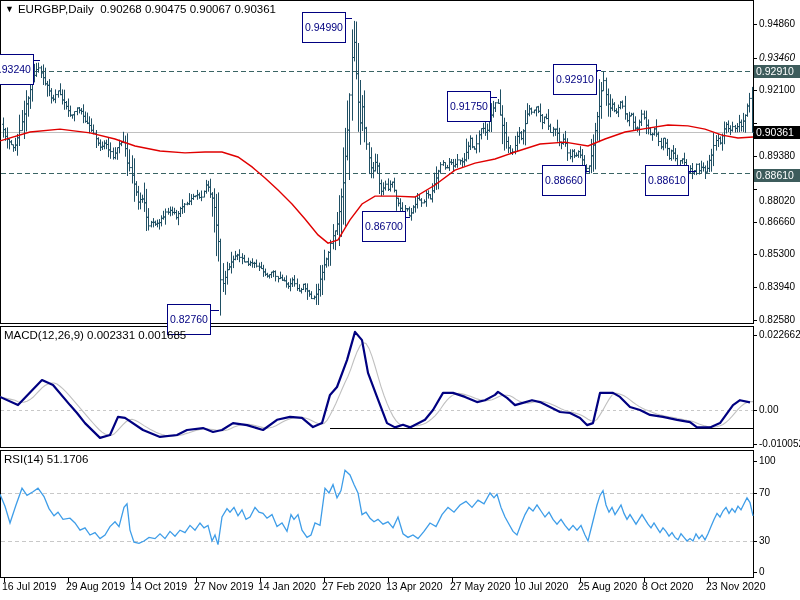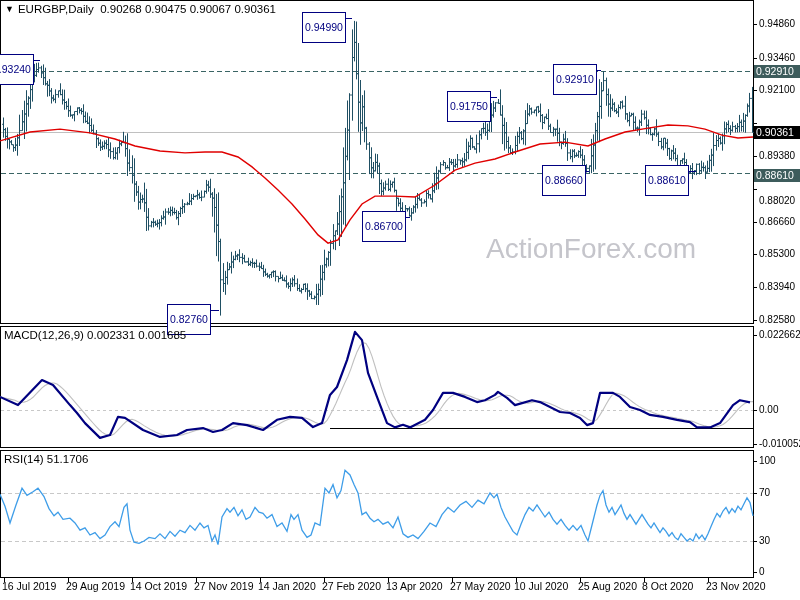--- a/index.html
+++ b/index.html
@@ -24,21 +24,20 @@
   #watermark{position:absolute;left:486px;top:233px;font-size:28px;color:#c5c5cb;z-index:5;letter-spacing:0px;}
 </style>
 </head>
 <body>
 
 <div id="stage">
   <div class="panel" id="panel-price"></div>
   <div class="panel" id="panel-macd"></div>
   <div class="panel" id="panel-rsi"></div>
 
-  <div id="watermark">ActionForex.com</div>
 
   <svg id="plot" xmlns="http://www.w3.org/2000/svg" width="800" height="600" viewBox="0 0 800 600">
       <line x1="1" y1="71" x2="753" y2="71" stroke="#3a6464" stroke-width="1" stroke-dasharray="5,3" shape-rendering="crispEdges"></line>
       <line x1="1" y1="173" x2="753" y2="173" stroke="#3a6464" stroke-width="1" stroke-dasharray="5,3" shape-rendering="crispEdges"></line>
       <line x1="1" y1="132" x2="753" y2="132" stroke="#c0c0c0" stroke-width="1" shape-rendering="crispEdges"></line>
       <path d="M3.5 117.5L3.5 137.6M2.1 124.3L3.5 124.3M3.5 129.6L4.9 129.6M5.5 127.9L5.5 140.8M4.1 129.6L5.5 129.6M5.5 136.4L6.9 136.4M7.5 127.4L7.5 148.5M6.1 136.4L7.5 136.4M7.5 139.4L8.9 139.4M9.5 138.4L9.5 149.4M8.1 139.4L9.5 139.4M9.5 141.9L10.9 141.9M11.5 140.1L11.5 144.8M10.1 141.9L11.5 141.9M11.5 144.7L12.9 144.7M13.5 144.6L13.5 151.8M12.1 144.7L13.5 144.7M13.5 147.6L14.9 147.6M15.5 137.8L15.5 151.0M14.1 147.6L15.5 147.6M15.5 145.1L16.9 145.1M17.5 133.9L17.5 155.7M16.1 145.1L17.5 145.1M17.5 137.8L18.9 137.8M19.5 114.7L19.5 146.0M18.1 137.8L19.5 137.8M19.5 130.6L20.9 130.6M22.5 110.0L22.5 130.7M21.1 130.6L22.5 130.6M22.5 121.8L23.9 121.8M24.5 100.7L24.5 139.0M23.1 121.8L24.5 121.8M24.5 114.0L25.9 114.0M26.5 90.2L26.5 131.5M25.1 114.0L26.5 114.0M26.5 103.9L27.9 103.9M28.5 96.2L28.5 116.7M27.1 103.9L28.5 103.9M28.5 98.1L29.9 98.1M30.5 84.3L30.5 108.9M29.1 98.1L30.5 98.1M30.5 89.6L31.9 89.6M32.5 72.2L32.5 101.6M31.1 89.6L32.5 89.6M32.5 80.3L33.9 80.3M34.5 63.9L34.5 82.4M33.1 80.3L34.5 80.3M34.5 75.4L35.9 75.4M36.5 62.9L36.5 76.9M35.1 75.4L36.5 75.4M36.5 69.5L37.9 69.5M38.5 62.6L38.5 72.7M37.1 69.5L38.5 69.5M38.5 67.9L39.9 67.9M41.5 65.8L41.5 78.0M40.1 67.9L41.5 67.9M41.5 72.9L42.9 72.9M43.5 64.4L43.5 85.0M42.1 72.9L43.5 72.9M43.5 77.7L44.9 77.7M45.5 67.7L45.5 85.6M44.1 77.7L45.5 77.7M45.5 83.8L46.9 83.8M47.5 80.9L47.5 96.7M46.1 83.8L47.5 83.8M47.5 85.3L48.9 85.3M49.5 79.1L49.5 96.2M48.1 85.3L49.5 85.3M49.5 91.0L50.9 91.0M51.5 88.1L51.5 103.5M50.1 91.0L51.5 91.0M51.5 98.0L52.9 98.0M53.5 94.8L53.5 101.4M52.1 98.0L53.5 98.0M53.5 99.3L54.9 99.3M55.5 89.4L55.5 103.2M54.1 99.3L55.5 99.3M55.5 94.6L56.9 94.6M58.5 90.7L58.5 97.7M57.1 94.6L58.5 94.6M58.5 90.8L59.9 90.8M60.5 83.3L60.5 95.2M59.1 90.8L60.5 90.8M60.5 94.6L61.9 94.6M62.5 89.4L62.5 104.5M61.1 94.6L62.5 94.6M62.5 100.0L63.9 100.0M64.5 89.7L64.5 109.8M63.1 100.0L64.5 100.0M64.5 102.5L65.9 102.5M66.5 101.0L66.5 109.5M65.1 102.5L66.5 102.5M66.5 106.4L67.9 106.4M68.5 98.5L68.5 116.9M67.1 106.4L68.5 106.4M68.5 110.7L69.9 110.7M70.5 105.6L70.5 116.8M69.1 110.7L70.5 110.7M70.5 115.2L71.9 115.2M72.5 114.7L72.5 118.7M71.1 115.2L72.5 115.2M72.5 114.8L73.9 114.8M74.5 111.5L74.5 121.3M73.1 114.8L74.5 114.8M74.5 111.5L75.9 111.5M77.5 107.4L77.5 115.2M76.1 111.5L77.5 111.5M77.5 108.0L78.9 108.0M79.5 107.0L79.5 113.4M78.1 108.0L79.5 108.0M79.5 110.3L80.9 110.3M81.5 108.0L81.5 114.5M80.1 110.3L81.5 110.3M81.5 111.4L82.9 111.4M83.5 104.3L83.5 123.2M82.1 111.4L83.5 111.4M83.5 116.3L84.9 116.3M85.5 111.5L85.5 122.8M84.1 116.3L85.5 116.3M85.5 121.4L86.9 121.4M87.5 112.6L87.5 124.1M86.1 121.4L87.5 121.4M87.5 123.2L88.9 123.2M89.5 116.3L89.5 133.4M88.1 123.2L89.5 123.2M89.5 125.5L90.9 125.5M91.5 118.4L91.5 131.9M90.1 125.5L91.5 125.5M91.5 130.3L92.9 130.3M93.5 124.5L93.5 134.3M92.1 130.3L93.5 130.3M93.5 133.4L94.9 133.4M96.5 130.0L96.5 148.0M95.1 133.4L96.5 133.4M96.5 138.7L97.9 138.7M98.5 137.3L98.5 145.9M97.1 138.7L98.5 138.7M98.5 143.2L99.9 143.2M100.5 139.4L100.5 151.0M99.1 143.2L100.5 143.2M100.5 147.2L101.9 147.2M102.5 141.5L102.5 150.0M101.1 147.2L102.5 147.2M102.5 146.3L103.9 146.3M104.5 140.3L104.5 149.3M103.1 146.3L104.5 146.3M104.5 143.2L105.9 143.2M106.5 139.7L106.5 149.2M105.1 143.2L106.5 143.2M106.5 144.5L107.9 144.5M108.5 137.9L108.5 157.2M107.1 144.5L108.5 144.5M108.5 149.9L109.9 149.9M110.5 142.4L110.5 158.8M109.1 149.9L110.5 149.9M110.5 151.6L111.9 151.6M113.5 147.5L113.5 159.6M112.1 151.6L113.5 151.6M113.5 157.6L114.9 157.6M115.5 147.2L115.5 159.3M114.1 157.6L115.5 157.6M115.5 153.1L116.9 153.1M117.5 147.5L117.5 159.8M116.1 153.1L117.5 153.1M117.5 147.6L118.9 147.6M119.5 139.7L119.5 153.3M118.1 147.6L119.5 147.6M119.5 143.9L120.9 143.9M121.5 141.0L121.5 146.2M120.1 143.9L121.5 143.9M121.5 142.5L122.9 142.5M123.5 131.8L123.5 142.9M122.1 142.5L123.5 142.5M123.5 142.7L124.9 142.7M125.5 135.6L125.5 156.7M124.1 142.7L125.5 142.7M125.5 148.6L126.9 148.6M127.5 133.3L127.5 176.0M126.1 148.6L127.5 148.6M127.5 163.1L128.9 163.1M129.5 149.3L129.5 171.5M128.1 163.1L129.5 163.1M129.5 167.6L130.9 167.6M132.5 155.3L132.5 183.5M131.1 167.6L132.5 167.6M132.5 175.2L133.9 175.2M134.5 158.3L134.5 201.8M133.1 175.2L134.5 175.2M134.5 184.1L135.9 184.1M136.5 181.1L136.5 195.9M135.1 184.1L136.5 184.1M136.5 192.0L137.9 192.0M138.5 185.9L138.5 209.7M137.1 192.0L138.5 192.0M138.5 202.1L139.9 202.1M140.5 192.5L140.5 209.3M139.1 202.1L140.5 202.1M140.5 199.5L141.9 199.5M142.5 194.7L142.5 202.8M141.1 199.5L142.5 199.5M142.5 199.0L143.9 199.0M144.5 182.6L144.5 211.9M143.1 199.0L144.5 199.0M144.5 202.8L145.9 202.8M146.5 188.9L146.5 231.0M145.1 202.8L146.5 202.8M146.5 217.3L147.9 217.3M148.5 208.1L148.5 230.5M147.1 217.3L148.5 217.3M148.5 225.9L149.9 225.9M151.5 220.9L151.5 227.4M150.1 225.9L151.5 225.9M151.5 222.3L152.9 222.3M153.5 218.1L153.5 227.4M152.1 222.3L153.5 222.3M153.5 222.3L154.9 222.3M155.5 220.6L155.5 225.9M154.1 222.3L155.5 222.3M155.5 224.2L156.9 224.2M157.5 219.6L157.5 227.3M156.1 224.2L157.5 224.2M157.5 223.3L158.9 223.3M159.5 219.1L159.5 229.6M158.1 223.3L159.5 223.3M159.5 222.6L160.9 222.6M161.5 215.3L161.5 226.4M160.1 222.6L161.5 222.6M161.5 218.3L162.9 218.3M163.5 210.8L163.5 219.7M162.1 218.3L163.5 218.3M163.5 217.0L164.9 217.0M165.5 208.5L165.5 224.7M164.1 217.0L165.5 217.0M165.5 212.0L166.9 212.0M168.5 207.9L168.5 214.7M167.1 212.0L168.5 212.0M168.5 212.3L169.9 212.3M170.5 206.5L170.5 216.3M169.1 212.3L170.5 212.3M170.5 210.4L171.9 210.4M172.5 206.6L172.5 215.6M171.1 210.4L172.5 210.4M172.5 212.4L173.9 212.4M174.5 207.8L174.5 214.5M173.1 212.4L174.5 212.4M174.5 212.5L175.9 212.5M176.5 209.9L176.5 219.6M175.1 212.5L176.5 212.5M176.5 217.6L177.9 217.6M178.5 211.0L178.5 225.2M177.1 217.6L178.5 217.6M178.5 213.6L179.9 213.6M180.5 206.8L180.5 217.0M179.1 213.6L180.5 213.6M180.5 208.5L181.9 208.5M182.5 199.3L182.5 213.9M181.1 208.5L182.5 208.5M182.5 206.7L183.9 206.7M184.5 203.0L184.5 212.9M183.1 206.7L184.5 206.7M184.5 204.2L185.9 204.2M187.5 201.8L187.5 205.3M186.1 204.2L187.5 204.2M187.5 203.8L188.9 203.8M189.5 193.1L189.5 205.0M188.1 203.8L189.5 203.8M189.5 201.2L190.9 201.2M191.5 194.1L191.5 205.1M190.1 201.2L191.5 201.2M191.5 198.5L192.9 198.5M193.5 193.8L193.5 200.0M192.1 198.5L193.5 198.5M193.5 196.4L194.9 196.4M195.5 195.7L195.5 197.3M194.1 196.4L195.5 196.4M195.5 195.8L196.9 195.8M197.5 189.9L197.5 199.8M196.1 195.8L197.5 195.8M197.5 194.8L198.9 194.8M199.5 192.5L199.5 198.8M198.1 194.8L199.5 194.8M199.5 197.5L200.9 197.5M201.5 190.5L201.5 201.2M200.1 197.5L201.5 197.5M201.5 197.1L202.9 197.1M204.5 190.5L204.5 197.3M203.1 197.1L204.5 197.1M204.5 191.4L205.9 191.4M206.5 179.9L206.5 193.7M205.1 191.4L206.5 191.4M206.5 185.0L207.9 185.0M208.5 180.8L208.5 191.7M207.1 185.0L208.5 185.0M208.5 187.2L209.9 187.2M210.5 178.7L210.5 197.9M209.1 187.2L210.5 187.2M210.5 194.1L211.9 194.1M212.5 192.1L212.5 216.7M211.1 194.1L212.5 194.1M212.5 198.1L213.9 198.1M214.5 188.3L214.5 232.5M213.1 198.1L214.5 198.1M214.5 207.5L215.9 207.5M216.5 193.9L216.5 256.1M215.1 207.5L216.5 207.5M216.5 225.2L217.9 225.2M218.5 192.4L218.5 261.5M217.1 225.2L218.5 225.2M218.5 241.5L219.9 241.5M220.5 238.7L220.5 315.6M219.1 241.5L220.5 241.5M220.5 279.8L221.9 279.8M223.5 263.1L223.5 292.0M222.1 279.8L223.5 279.8M223.5 283.5L224.9 283.5M225.5 270.8L225.5 294.8M224.1 283.5L225.5 283.5M225.5 277.4L226.9 277.4M227.5 261.8L227.5 284.6M226.1 277.4L227.5 277.4M227.5 269.7L228.9 269.7M229.5 263.1L229.5 269.9M228.1 269.7L229.5 269.7M229.5 266.9L230.9 266.9M231.5 251.8L231.5 273.5M230.1 266.9L231.5 266.9M231.5 262.0L232.9 262.0M233.5 255.6L233.5 268.1M232.1 262.0L233.5 262.0M233.5 259.4L234.9 259.4M235.5 250.9L235.5 260.3M234.1 259.4L235.5 259.4M235.5 256.0L236.9 256.0M237.5 253.8L237.5 260.0M236.1 256.0L237.5 256.0M237.5 255.0L238.9 255.0M239.5 249.3L239.5 262.2M238.1 255.0L239.5 255.0M239.5 257.4L240.9 257.4M242.5 253.2L242.5 264.2M241.1 257.4L242.5 257.4M242.5 258.3L243.9 258.3M244.5 254.9L244.5 262.2M243.1 258.3L244.5 258.3M244.5 262.0L245.9 262.0M246.5 261.6L246.5 262.3M245.1 262.0L246.5 262.0M246.5 261.8L247.9 261.8M248.5 257.7L248.5 266.0M247.1 261.8L248.5 261.8M248.5 264.3L249.9 264.3M250.5 260.7L250.5 266.1M249.1 264.3L250.5 264.3M250.5 262.6L251.9 262.6M252.5 258.3L252.5 267.7M251.1 262.6L252.5 262.6M252.5 263.3L253.9 263.3M254.5 261.8L254.5 268.0M253.1 263.3L254.5 263.3M254.5 263.4L255.9 263.4M256.5 259.5L256.5 267.5M255.1 263.4L256.5 263.4M256.5 266.2L257.9 266.2M259.5 262.6L259.5 271.0M258.1 266.2L259.5 266.2M259.5 267.0L260.9 267.0M261.5 261.9L261.5 268.9M260.1 267.0L261.5 267.0M261.5 268.6L262.9 268.6M263.5 264.8L263.5 276.9M262.1 268.6L263.5 268.6M263.5 271.9L264.9 271.9M265.5 268.6L265.5 276.1M264.1 271.9L265.5 271.9M265.5 274.3L266.9 274.3M267.5 272.8L267.5 277.7M266.1 274.3L267.5 274.3M267.5 276.1L268.9 276.1M269.5 274.4L269.5 278.6M268.1 276.1L269.5 276.1M269.5 274.6L270.9 274.6M271.5 271.9L271.5 278.0M270.1 274.6L271.5 274.6M271.5 272.1L272.9 272.1M273.5 270.3L273.5 277.1M272.1 272.1L273.5 272.1M273.5 271.6L274.9 271.6M275.5 270.4L275.5 281.4M274.1 271.6L275.5 271.6M275.5 276.4L276.9 276.4M278.5 276.4L278.5 282.4M277.1 276.4L278.5 276.4M278.5 278.6L279.9 278.6M280.5 271.6L280.5 279.0M279.1 278.6L280.5 278.6M280.5 277.7L281.9 277.7M282.5 274.6L282.5 280.9M281.1 277.7L282.5 277.7M282.5 280.2L283.9 280.2M284.5 277.3L284.5 281.3M283.1 280.2L284.5 280.2M284.5 280.8L285.9 280.8M286.5 275.4L286.5 287.6M285.1 280.8L286.5 280.8M286.5 284.0L287.9 284.0M288.5 282.1L288.5 288.8M287.1 284.0L288.5 284.0M288.5 286.4L289.9 286.4M290.5 278.4L290.5 291.3M289.1 286.4L290.5 286.4M290.5 283.7L291.9 283.7M292.5 277.4L292.5 287.0M291.1 283.7L292.5 283.7M292.5 279.8L293.9 279.8M294.5 275.1L294.5 286.7M293.1 279.8L294.5 279.8M294.5 283.7L295.9 283.7M297.5 278.5L297.5 290.9M296.1 283.7L297.5 283.7M297.5 288.5L298.9 288.5M299.5 284.2L299.5 291.6M298.1 288.5L299.5 288.5M299.5 291.0L300.9 291.0M301.5 287.9L301.5 293.5M300.1 291.0L301.5 291.0M301.5 289.5L302.9 289.5M303.5 283.8L303.5 290.0M302.1 289.5L303.5 289.5M303.5 284.3L304.9 284.3M305.5 283.2L305.5 292.1M304.1 284.3L305.5 284.3M305.5 288.8L306.9 288.8M307.5 283.4L307.5 299.9M306.1 288.8L307.5 288.8M307.5 291.0L308.9 291.0M309.5 289.9L309.5 296.8M308.1 291.0L309.5 291.0M309.5 294.2L310.9 294.2M311.5 291.2L311.5 299.0M310.1 294.2L311.5 294.2M311.5 298.6L312.9 298.6M314.5 295.5L314.5 299.5M313.1 298.6L314.5 298.6M314.5 297.2L315.9 297.2M316.5 283.9L316.5 304.9M315.1 297.2L316.5 297.2M316.5 294.2L317.9 294.2M318.5 283.6L318.5 305.0M317.1 294.2L318.5 294.2M318.5 289.6L319.9 289.6M320.5 265.2L320.5 296.6M319.1 289.6L320.5 289.6M320.5 279.2L321.9 279.2M322.5 264.9L322.5 295.0M321.1 279.2L322.5 279.2M322.5 272.4L323.9 272.4M324.5 249.7L324.5 280.3M323.1 272.4L324.5 272.4M324.5 264.8L325.9 264.8M326.5 257.6L326.5 267.7M325.1 264.8L326.5 264.8M326.5 259.0L327.9 259.0M328.5 251.1L328.5 266.4M327.1 259.0L328.5 259.0M328.5 252.4L329.9 252.4M330.5 239.8L330.5 265.8M329.1 252.4L330.5 252.4M330.5 243.5L331.9 243.5M333.5 224.1L333.5 249.3M332.1 243.5L333.5 243.5M333.5 235.7L334.9 235.7M335.5 230.5L335.5 250.1M334.1 235.7L335.5 235.7M335.5 230.9L336.9 230.9M337.5 212.0L337.5 235.0M336.1 230.9L337.5 230.9M337.5 224.0L338.9 224.0M339.5 195.2L339.5 246.0M338.1 224.0L339.5 224.0M339.5 211.6L340.9 211.6M341.5 188.5L341.5 236.9M340.1 211.6L341.5 211.6M341.5 196.8L342.9 196.8M343.5 147.4L343.5 224.6M342.1 196.8L343.5 196.8M343.5 182.8L344.9 182.8M345.5 127.9L345.5 226.4M344.1 182.8L345.5 182.8M345.5 156.3L346.9 156.3M347.5 100.5L347.5 160.4M346.1 156.3L347.5 156.3M347.5 130.1L348.9 130.1M349.5 93.2L349.5 180.0M348.1 130.1L349.5 130.1M349.5 95.0L350.9 95.0M352.5 29.4L352.5 120.7M351.1 95.0L352.5 95.0M352.5 57.5L353.9 57.5M354.5 20.9L354.5 61.4M353.1 57.5L354.5 57.5M354.5 42.4L355.9 42.4M356.5 21.5L356.5 79.4M355.1 42.4L356.5 42.4M356.5 73.7L357.9 73.7M358.5 43.0L358.5 131.8M357.1 73.7L358.5 73.7M358.5 102.2L359.9 102.2M360.5 80.0L360.5 144.8M359.1 102.2L360.5 102.2M360.5 122.9L361.9 122.9M362.5 95.1L362.5 131.0M361.1 122.9L362.5 122.9M362.5 106.8L363.9 106.8M364.5 90.4L364.5 142.3M363.1 106.8L364.5 106.8M364.5 128.1L365.9 128.1M366.5 126.8L366.5 149.8M365.1 128.1L366.5 128.1M366.5 144.1L367.9 144.1M369.5 142.0L369.5 174.1M368.1 144.1L369.5 144.1M369.5 157.8L370.9 157.8M371.5 147.3L371.5 178.2M370.1 157.8L371.5 157.8M371.5 167.8L372.9 167.8M373.5 162.0L373.5 178.4M372.1 167.8L373.5 167.8M373.5 170.9L374.9 170.9M375.5 153.6L375.5 171.4M374.1 170.9L375.5 170.9M375.5 162.4L376.9 162.4M377.5 154.1L377.5 173.7M376.1 162.4L377.5 162.4M377.5 166.0L378.9 166.0M379.5 162.7L379.5 194.0M378.1 166.0L379.5 166.0M379.5 183.6L380.9 183.6M381.5 179.5L381.5 196.0M380.1 183.6L381.5 183.6M381.5 191.3L382.9 191.3M383.5 182.3L383.5 195.2M382.1 191.3L383.5 191.3M383.5 188.0L384.9 188.0M385.5 180.6L385.5 190.5M384.1 188.0L385.5 188.0M385.5 184.2L386.9 184.2M388.5 178.4L388.5 191.0M387.1 184.2L388.5 184.2M388.5 189.4L389.9 189.4M390.5 180.4L390.5 191.6M389.1 189.4L390.5 189.4M390.5 184.4L391.9 184.4M392.5 181.6L392.5 187.7M391.1 184.4L392.5 184.4M392.5 182.2L393.9 182.2M394.5 177.7L394.5 192.4M393.1 182.2L394.5 182.2M394.5 190.3L395.9 190.3M396.5 189.8L396.5 210.8M395.1 190.3L396.5 190.3M396.5 198.2L397.9 198.2M398.5 197.8L398.5 206.5M397.1 198.2L398.5 198.2M398.5 203.3L399.9 203.3M400.5 198.3L400.5 216.0M399.1 203.3L400.5 203.3M400.5 208.3L401.9 208.3M402.5 202.2L402.5 215.1M401.1 208.3L402.5 208.3M402.5 213.4L403.9 213.4M405.5 205.0L405.5 213.7M404.1 213.4L405.5 213.4M405.5 208.7L406.9 208.7M407.5 208.0L407.5 211.5M406.1 208.7L407.5 208.7M407.5 208.9L408.9 208.9M409.5 206.6L409.5 216.5M408.1 208.9L409.5 208.9M409.5 215.9L410.9 215.9M411.5 208.0L411.5 220.7M410.1 215.9L411.5 215.9M411.5 212.9L412.9 212.9M413.5 205.2L413.5 213.7M412.1 212.9L413.5 212.9M413.5 207.0L414.9 207.0M415.5 196.8L415.5 212.6M414.1 207.0L415.5 207.0M415.5 204.4L416.9 204.4M417.5 193.0L417.5 208.5M416.1 204.4L417.5 204.4M417.5 198.3L418.9 198.3M419.5 194.0L419.5 200.4M418.1 198.3L419.5 198.3M419.5 200.0L420.9 200.0M421.5 198.1L421.5 206.9M420.1 200.0L421.5 200.0M421.5 202.9L422.9 202.9M424.5 199.4L424.5 203.3M423.1 202.9L424.5 202.9M424.5 201.7L425.9 201.7M426.5 190.2L426.5 206.8M425.1 201.7L426.5 201.7M426.5 193.5L427.9 193.5M428.5 190.3L428.5 198.6M427.1 193.5L428.5 193.5M428.5 194.8L429.9 194.8M430.5 194.1L430.5 199.3M429.1 194.8L430.5 194.8M430.5 198.9L431.9 198.9M432.5 183.3L432.5 202.5M431.1 198.9L432.5 198.9M432.5 190.8L433.9 190.8M434.5 172.7L434.5 193.1M433.1 190.8L434.5 190.8M434.5 183.9L435.9 183.9M436.5 166.4L436.5 189.9M435.1 183.9L436.5 183.9M436.5 178.0L437.9 178.0M438.5 169.8L438.5 189.3M437.1 178.0L438.5 178.0M438.5 171.1L439.9 171.1M440.5 162.1L440.5 173.7M439.1 171.1L440.5 171.1M440.5 164.7L441.9 164.7M443.5 160.2L443.5 165.9M442.1 164.7L443.5 164.7M443.5 162.5L444.9 162.5M445.5 162.4L445.5 169.7M444.1 162.5L445.5 162.5M445.5 167.7L446.9 167.7M447.5 164.9L447.5 168.3M446.1 167.7L447.5 167.7M447.5 167.7L448.9 167.7M449.5 158.0L449.5 170.9M448.1 167.7L449.5 167.7M449.5 162.1L450.9 162.1M451.5 159.0L451.5 165.0M450.1 162.1L451.5 162.1M451.5 162.6L452.9 162.6M453.5 159.0L453.5 171.0M452.1 162.6L453.5 162.6M453.5 166.0L454.9 166.0M455.5 158.9L455.5 167.7M454.1 166.0L455.5 166.0M455.5 164.4L456.9 164.4M457.5 154.0L457.5 167.8M456.1 164.4L457.5 164.4M457.5 159.9L458.9 159.9M460.5 159.7L460.5 164.8M459.1 159.9L460.5 159.9M460.5 160.7L461.9 160.7M462.5 157.7L462.5 167.7M461.1 160.7L462.5 160.7M462.5 161.8L463.9 161.8M464.5 153.0L464.5 165.9M463.1 161.8L464.5 161.8M464.5 159.9L465.9 159.9M466.5 138.6L466.5 161.6M465.1 159.9L466.5 159.9M466.5 152.4L467.9 152.4M468.5 141.7L468.5 159.3M467.1 152.4L468.5 152.4M468.5 146.2L469.9 146.2M470.5 135.3L470.5 150.0M469.1 146.2L470.5 146.2M470.5 138.4L471.9 138.4M472.5 137.5L472.5 148.2M471.1 138.4L472.5 138.4M472.5 146.9L473.9 146.9M474.5 146.3L474.5 149.7M473.1 146.9L474.5 146.9M474.5 149.0L475.9 149.0M476.5 134.6L476.5 153.4M475.1 149.0L476.5 149.0M476.5 143.8L477.9 143.8M479.5 130.4L479.5 152.4M478.1 143.8L479.5 143.8M479.5 134.8L480.9 134.8M481.5 128.3L481.5 139.4M480.1 134.8L481.5 134.8M481.5 128.6L482.9 128.6M483.5 122.8L483.5 133.5M482.1 128.6L483.5 128.6M483.5 128.4L484.9 128.4M485.5 121.7L485.5 135.9M484.1 128.4L485.5 128.4M485.5 132.4L486.9 132.4M487.5 123.6L487.5 139.9M486.1 132.4L487.5 132.4M487.5 130.3L488.9 130.3M489.5 118.0L489.5 131.9M488.1 130.3L489.5 130.3M489.5 119.7L490.9 119.7M491.5 103.1L491.5 132.0M490.1 119.7L491.5 119.7M491.5 115.1L492.9 115.1M493.5 100.9L493.5 117.6M492.1 115.1L493.5 115.1M493.5 108.0L494.9 108.0M495.5 102.2L495.5 112.0M494.1 108.0L495.5 108.0M495.5 102.8L496.9 102.8M498.5 99.0L498.5 103.8M497.1 102.8L498.5 102.8M498.5 103.4L499.9 103.4M500.5 89.4L500.5 115.5M499.1 103.4L500.5 103.4M500.5 115.1L501.9 115.1M502.5 105.2L502.5 144.1M501.1 115.1L502.5 115.1M502.5 125.4L503.9 125.4M504.5 117.7L504.5 150.6M503.1 125.4L504.5 125.4M504.5 132.7L505.9 132.7M506.5 122.0L506.5 148.7M505.1 132.7L506.5 132.7M506.5 141.5L507.9 141.5M508.5 136.5L508.5 153.1M507.1 141.5L508.5 141.5M508.5 147.9L509.9 147.9M510.5 145.0L510.5 154.1M509.1 147.9L510.5 147.9M510.5 152.5L511.9 152.5M512.5 148.4L512.5 155.0M511.1 152.5L512.5 152.5M512.5 151.8L513.9 151.8M515.5 135.9L515.5 154.3M514.1 151.8L515.5 151.8M515.5 145.5L516.9 145.5M517.5 131.6L517.5 150.9M516.1 145.5L517.5 145.5M517.5 136.4L518.9 136.4M519.5 127.0L519.5 143.7M518.1 136.4L519.5 136.4M519.5 132.8L520.9 132.8M521.5 131.0L521.5 140.2M520.1 132.8L521.5 132.8M521.5 138.6L522.9 138.6M523.5 129.2L523.5 144.5M522.1 138.6L523.5 138.6M523.5 130.9L524.9 130.9M525.5 110.1L525.5 145.4M524.1 130.9L525.5 130.9M525.5 123.6L526.9 123.6M527.5 103.2L527.5 123.8M526.1 123.6L527.5 123.6M527.5 114.1L528.9 114.1M529.5 105.0L529.5 116.3M528.1 114.1L529.5 114.1M529.5 108.9L530.9 108.9M531.5 107.5L531.5 114.6M530.1 108.9L531.5 108.9M531.5 112.2L532.9 112.2M534.5 109.8L534.5 113.4M533.1 112.2L534.5 112.2M534.5 110.1L535.9 110.1M536.5 106.8L536.5 116.4M535.1 110.1L536.5 110.1M536.5 106.9L537.9 106.9M538.5 105.9L538.5 113.1M537.1 106.9L538.5 106.9M538.5 111.3L539.9 111.3M540.5 103.5L540.5 122.2M539.1 111.3L540.5 111.3M540.5 115.4L541.9 115.4M542.5 114.0L542.5 129.2M541.1 115.4L542.5 115.4M542.5 122.5L543.9 122.5M544.5 116.7L544.5 123.9M543.1 122.5L544.5 122.5M544.5 117.1L545.9 117.1M546.5 113.7L546.5 119.3M545.1 117.1L546.5 117.1M546.5 118.5L547.9 118.5M548.5 109.1L548.5 130.0M547.1 118.5L548.5 118.5M548.5 126.1L549.9 126.1M550.5 123.7L550.5 132.7M549.1 126.1L550.5 126.1M550.5 132.5L551.9 132.5M553.5 126.9L553.5 136.5M552.1 132.5L553.5 132.5M553.5 129.2L554.9 129.2M555.5 128.7L555.5 135.9M554.1 129.2L555.5 129.2M555.5 129.2L556.9 129.2M557.5 119.7L557.5 141.7M556.1 129.2L557.5 129.2M557.5 133.2L558.9 133.2M559.5 127.8L559.5 146.2M558.1 133.2L559.5 133.2M559.5 142.1L560.9 142.1M561.5 141.6L561.5 149.2M560.1 142.1L561.5 142.1M561.5 143.4L562.9 143.4M563.5 133.7L563.5 144.8M562.1 143.4L563.5 143.4M563.5 139.2L564.9 139.2M565.5 130.9L565.5 146.8M564.1 139.2L565.5 139.2M565.5 143.5L566.9 143.5M567.5 138.2L567.5 160.9M566.1 143.5L567.5 143.5M567.5 152.9L568.9 152.9M570.5 149.3L570.5 159.3M569.1 152.9L570.5 152.9M570.5 156.6L571.9 156.6M572.5 149.3L572.5 162.3M571.1 156.6L572.5 156.6M572.5 151.1L573.9 151.1M574.5 149.1L574.5 158.1M573.1 151.1L574.5 151.1M574.5 155.8L575.9 155.8M576.5 152.4L576.5 156.8M575.1 155.8L576.5 155.8M576.5 155.3L577.9 155.3M578.5 150.3L578.5 157.8M577.1 155.3L578.5 155.3M578.5 151.6L579.9 151.6M580.5 146.2L580.5 158.2M579.1 151.6L580.5 151.6M580.5 155.2L581.9 155.2M582.5 149.1L582.5 165.2M581.1 155.2L582.5 155.2M582.5 159.9L583.9 159.9M584.5 155.1L584.5 173.6M583.1 159.9L584.5 159.9M584.5 166.2L585.9 166.2M586.5 164.2L586.5 172.6M585.1 166.2L586.5 166.2M586.5 168.4L587.9 168.4M589.5 165.4L589.5 173.5M588.1 168.4L589.5 168.4M589.5 166.0L590.9 166.0M591.5 138.9L591.5 173.2M590.1 166.0L591.5 166.0M591.5 155.8L592.9 155.8M593.5 134.4L593.5 171.8M592.1 155.8L593.5 155.8M593.5 145.0L594.9 145.0M595.5 122.9L595.5 169.4M594.1 145.0L595.5 145.0M595.5 130.7L596.9 130.7M597.5 111.9L597.5 140.8M596.1 130.7L597.5 130.7M597.5 116.6L598.9 116.6M599.5 79.2L599.5 142.2M598.1 116.6L599.5 116.6M599.5 106.4L600.9 106.4M601.5 82.0L601.5 118.8M600.1 106.4L601.5 106.4M601.5 90.8L602.9 90.8M603.5 71.0L603.5 90.8M602.1 90.8L603.5 90.8M603.5 80.6L604.9 80.6M606.5 77.6L606.5 105.8M605.1 80.6L606.5 80.6M606.5 94.6L607.9 94.6M608.5 88.5L608.5 116.7M607.1 94.6L608.5 94.6M608.5 104.1L609.9 104.1M610.5 94.2L610.5 117.2M609.1 104.1L610.5 104.1M610.5 108.1L611.9 108.1M612.5 98.6L612.5 110.9M611.1 108.1L612.5 108.1M612.5 104.2L613.9 104.2M614.5 102.1L614.5 112.2M613.1 104.2L614.5 104.2M614.5 110.7L615.9 110.7M616.5 108.2L616.5 114.0M615.1 110.7L616.5 110.7M616.5 112.1L617.9 112.1M618.5 104.6L618.5 117.1M617.1 112.1L618.5 112.1M618.5 107.5L619.9 107.5M620.5 101.1L620.5 109.3M619.1 107.5L620.5 107.5M620.5 102.2L621.9 102.2M622.5 100.4L622.5 108.6M621.1 102.2L622.5 102.2M622.5 106.2L623.9 106.2M625.5 95.9L625.5 119.7M624.1 106.2L625.5 106.2M625.5 113.9L626.9 113.9M627.5 113.2L627.5 122.3M626.1 113.9L627.5 113.9M627.5 120.6L628.9 120.6M629.5 111.8L629.5 126.3M628.1 120.6L629.5 120.6M629.5 116.0L630.9 116.0M631.5 112.8L631.5 116.1M630.1 116.0L631.5 116.0M631.5 114.3L632.9 114.3M633.5 112.7L633.5 130.3M632.1 114.3L633.5 114.3M633.5 122.3L634.9 122.3M635.5 116.3L635.5 130.9M634.1 122.3L635.5 122.3M635.5 128.2L636.9 128.2M637.5 126.4L637.5 131.9M636.1 128.2L637.5 128.2M637.5 128.2L638.9 128.2M639.5 119.6L639.5 135.7M638.1 128.2L639.5 128.2M639.5 122.1L640.9 122.1M641.5 109.8L641.5 126.0M640.1 122.1L641.5 122.1M641.5 114.1L642.9 114.1M644.5 110.5L644.5 119.7M643.1 114.1L644.5 114.1M644.5 117.7L645.9 117.7M646.5 110.6L646.5 134.1M645.1 117.7L646.5 117.7M646.5 125.3L647.9 125.3M648.5 119.4L648.5 134.4M647.1 125.3L648.5 125.3M648.5 128.6L649.9 128.6M650.5 127.0L650.5 135.3M649.1 128.6L650.5 128.6M650.5 134.6L651.9 134.6M652.5 132.7L652.5 140.8M651.1 134.6L652.5 134.6M652.5 134.2L653.9 134.2M654.5 127.4L654.5 135.5M653.1 134.2L654.5 134.2M654.5 128.9L655.9 128.9M656.5 119.3L656.5 136.8M655.1 128.9L656.5 128.9M656.5 134.1L657.9 134.1M658.5 131.7L658.5 146.1M657.1 134.1L658.5 134.1M658.5 141.5L659.9 141.5M661.5 137.9L661.5 149.2M660.1 141.5L661.5 141.5M661.5 146.9L662.9 146.9M663.5 138.1L663.5 150.3M662.1 146.9L663.5 146.9M663.5 138.2L664.9 138.2M665.5 138.1L665.5 148.3M664.1 138.2L665.5 138.2M665.5 143.2L666.9 143.2M667.5 138.9L667.5 156.0M666.1 143.2L667.5 143.2M667.5 148.6L668.9 148.6M669.5 147.8L669.5 159.8M668.1 148.6L669.5 148.6M669.5 158.5L670.9 158.5M671.5 149.6L671.5 160.8M670.1 158.5L671.5 158.5M671.5 150.9L672.9 150.9M673.5 145.1L673.5 159.3M672.1 150.9L673.5 150.9M673.5 153.2L674.9 153.2M675.5 148.1L675.5 161.3M674.1 153.2L675.5 153.2M675.5 158.6L676.9 158.6M677.5 154.7L677.5 170.0M676.1 158.6L677.5 158.6M677.5 166.5L678.9 166.5M680.5 160.1L680.5 171.0M679.1 166.5L680.5 166.5M680.5 160.7L681.9 160.7M682.5 158.4L682.5 163.8M681.1 160.7L682.5 160.7M682.5 159.0L683.9 159.0M684.5 152.7L684.5 165.4M683.1 159.0L684.5 159.0M684.5 162.5L685.9 162.5M686.5 159.1L686.5 177.5M685.1 162.5L686.5 162.5M686.5 170.2L687.9 170.2M688.5 169.8L688.5 174.1M687.1 170.2L688.5 170.2M688.5 172.2L689.9 172.2M690.5 165.2L690.5 173.6M689.1 172.2L690.5 172.2M690.5 168.6L691.9 168.6M692.5 163.0L692.5 179.1M691.1 168.6L692.5 168.6M692.5 173.1L693.9 173.1M694.5 170.1L694.5 174.8M693.1 173.1L694.5 173.1M694.5 170.8L695.9 170.8M696.5 163.5L696.5 175.1M695.1 170.8L696.5 170.8M696.5 164.3L697.9 164.3M699.5 163.1L699.5 174.5M698.1 164.3L699.5 164.3M699.5 170.7L700.9 170.7M701.5 160.7L701.5 172.9M700.1 170.7L701.5 170.7M701.5 167.3L702.9 167.3M703.5 162.4L703.5 171.6M702.1 167.3L703.5 167.3M703.5 167.6L704.9 167.6M705.5 165.5L705.5 179.0M704.1 167.6L705.5 167.6M705.5 172.2L706.9 172.2M707.5 160.7L707.5 172.6M706.1 172.2L707.5 172.2M707.5 168.4L708.9 168.4M709.5 154.9L709.5 172.1M708.1 168.4L709.5 168.4M709.5 160.3L710.9 160.3M711.5 148.8L711.5 171.7M710.1 160.3L711.5 160.3M711.5 155.1L712.9 155.1M713.5 132.8L713.5 166.1M712.1 155.1L713.5 155.1M713.5 145.5L714.9 145.5M716.5 135.1L716.5 150.6M715.1 145.5L716.5 145.5M716.5 140.5L717.9 140.5M718.5 133.9L718.5 147.0M717.1 140.5L718.5 140.5M718.5 138.4L719.9 138.4M720.5 136.4L720.5 144.6M719.1 138.4L720.5 138.4M720.5 143.1L721.9 143.1M722.5 133.5L722.5 150.7M721.1 143.1L722.5 143.1M722.5 135.8L723.9 135.8M724.5 121.5L724.5 144.2M723.1 135.8L724.5 135.8M724.5 128.9L725.9 128.9M726.5 122.1L726.5 133.5M725.1 128.9L726.5 128.9M726.5 124.4L727.9 124.4M728.5 120.4L728.5 132.0M727.1 124.4L728.5 124.4M728.5 128.6L729.9 128.6M730.5 125.3L730.5 135.1M729.1 128.6L730.5 128.6M730.5 130.3L731.9 130.3M732.5 121.7L732.5 131.7M731.1 130.3L732.5 130.3M732.5 126.6L733.9 126.6M735.5 124.9L735.5 132.4M734.1 126.6L735.5 126.6M735.5 128.4L736.9 128.4M737.5 123.1L737.5 132.3M736.1 128.4L737.5 128.4M737.5 126.6L738.9 126.6M739.5 114.9L739.5 132.1M738.1 126.6L739.5 126.6M739.5 122.3L740.9 122.3M741.5 119.5L741.5 131.5M740.1 122.3L741.5 122.3M741.5 126.5L742.9 126.5M743.5 112.9L743.5 131.9M742.1 126.5L743.5 126.5M743.5 121.1L744.9 121.1M745.5 114.3L745.5 132.7M744.1 121.1L745.5 121.1M745.5 115.4L746.9 115.4M747.5 103.5L747.5 116.8M746.1 115.4L747.5 115.4M747.5 106.0L748.9 106.0M749.5 92.9L749.5 112.5M748.1 106.0L749.5 106.0M749.5 98.4L750.9 98.4M752.5 86.9L752.5 132.4M751.1 98.4L752.5 98.4M752.5 132.4L753.9 132.4" stroke="#1f4f63" stroke-width="1" fill="none"></path>
       <polyline points="0,140.9 30,132.0 60,129.1 90,132.9 115,139.0 135,146.0 160,151.0 185,152.9 205,152.0 222,152.0 238,157.0 252,166.9 265,178.0 278,190.1 292,204.0 305,219.0 318,234.9 328,243.1 338,239.9 350,219.9 362,204.0 375,196.1 395,196.1 415,197.0 435,185.0 455,170.1 475,163.1 495,159.0 515,152.0 540,144.0 565,142.1 588,146.0 605,139.0 625,132.0 648,128.1 668,125.0 688,125.9 705,129.1 722,135.1 738,138.0 753,137.0" stroke="#e00000" stroke-width="1.4" fill="none"></polyline>
       <line x1="346" y1="18" x2="352" y2="18" stroke="#000080" stroke-width="1" shape-rendering="crispEdges"></line>
       <line x1="34" y1="60" x2="40" y2="60" stroke="#000080" stroke-width="1" shape-rendering="crispEdges"></line>
       <line x1="597" y1="70" x2="601" y2="70" stroke="#000080" stroke-width="1" shape-rendering="crispEdges"></line>
@@ -98,21 +97,21 @@
   <div id="labels-layer">
       <div class="lvl-tag" style="left: 302px; top: 12px;">0.94990</div>
       <div class="lvl-tag" style="left: -10px; top: 54px;">0.93240</div>
       <div class="lvl-tag" style="left: 553px; top: 64px;">0.92910</div>
       <div class="lvl-tag" style="left: 447px; top: 91px;">0.91750</div>
       <div class="lvl-tag" style="left: 542px; top: 165px;">0.88660</div>
       <div class="lvl-tag" style="left: 645px; top: 165px;">0.88610</div>
       <div class="lvl-tag" style="left: 362px; top: 211px;">0.86700</div>
       <div class="lvl-tag" style="left: 167px; top: 304px;">0.82760</div>
       <div class="axis-label" style="top: 18px;">0.94860</div>
-      <div class="axis-label" style="top: 52px;">0.93460</div>
+      <div class="axis-label" style="top: 52px; font-style: italic;">0.93460</div>
       <div class="axis-label" style="top: 84px;">0.92100</div>
       <div class="axis-label" style="top: 126px; text-align: right;">0.90740</div>
       <div class="axis-label" style="top: 150px;">0.89380</div>
       <div class="axis-label" style="top: 183px; margin-top: 12px;">0.88020</div>
       <div class="axis-label" style="top: 216px;">0.86660</div>
       <div class="axis-label" style="top: 248px;">0.85300</div>
       <div class="axis-label" style="top: 281px;">0.83940</div>
       <div class="axis-label" style="top: 314px;">0.82580</div>
       <div class="axis-label" style="top: 329px;">0.022662</div>
       <div class="axis-label" style="top: 404px;">0.00</div>

